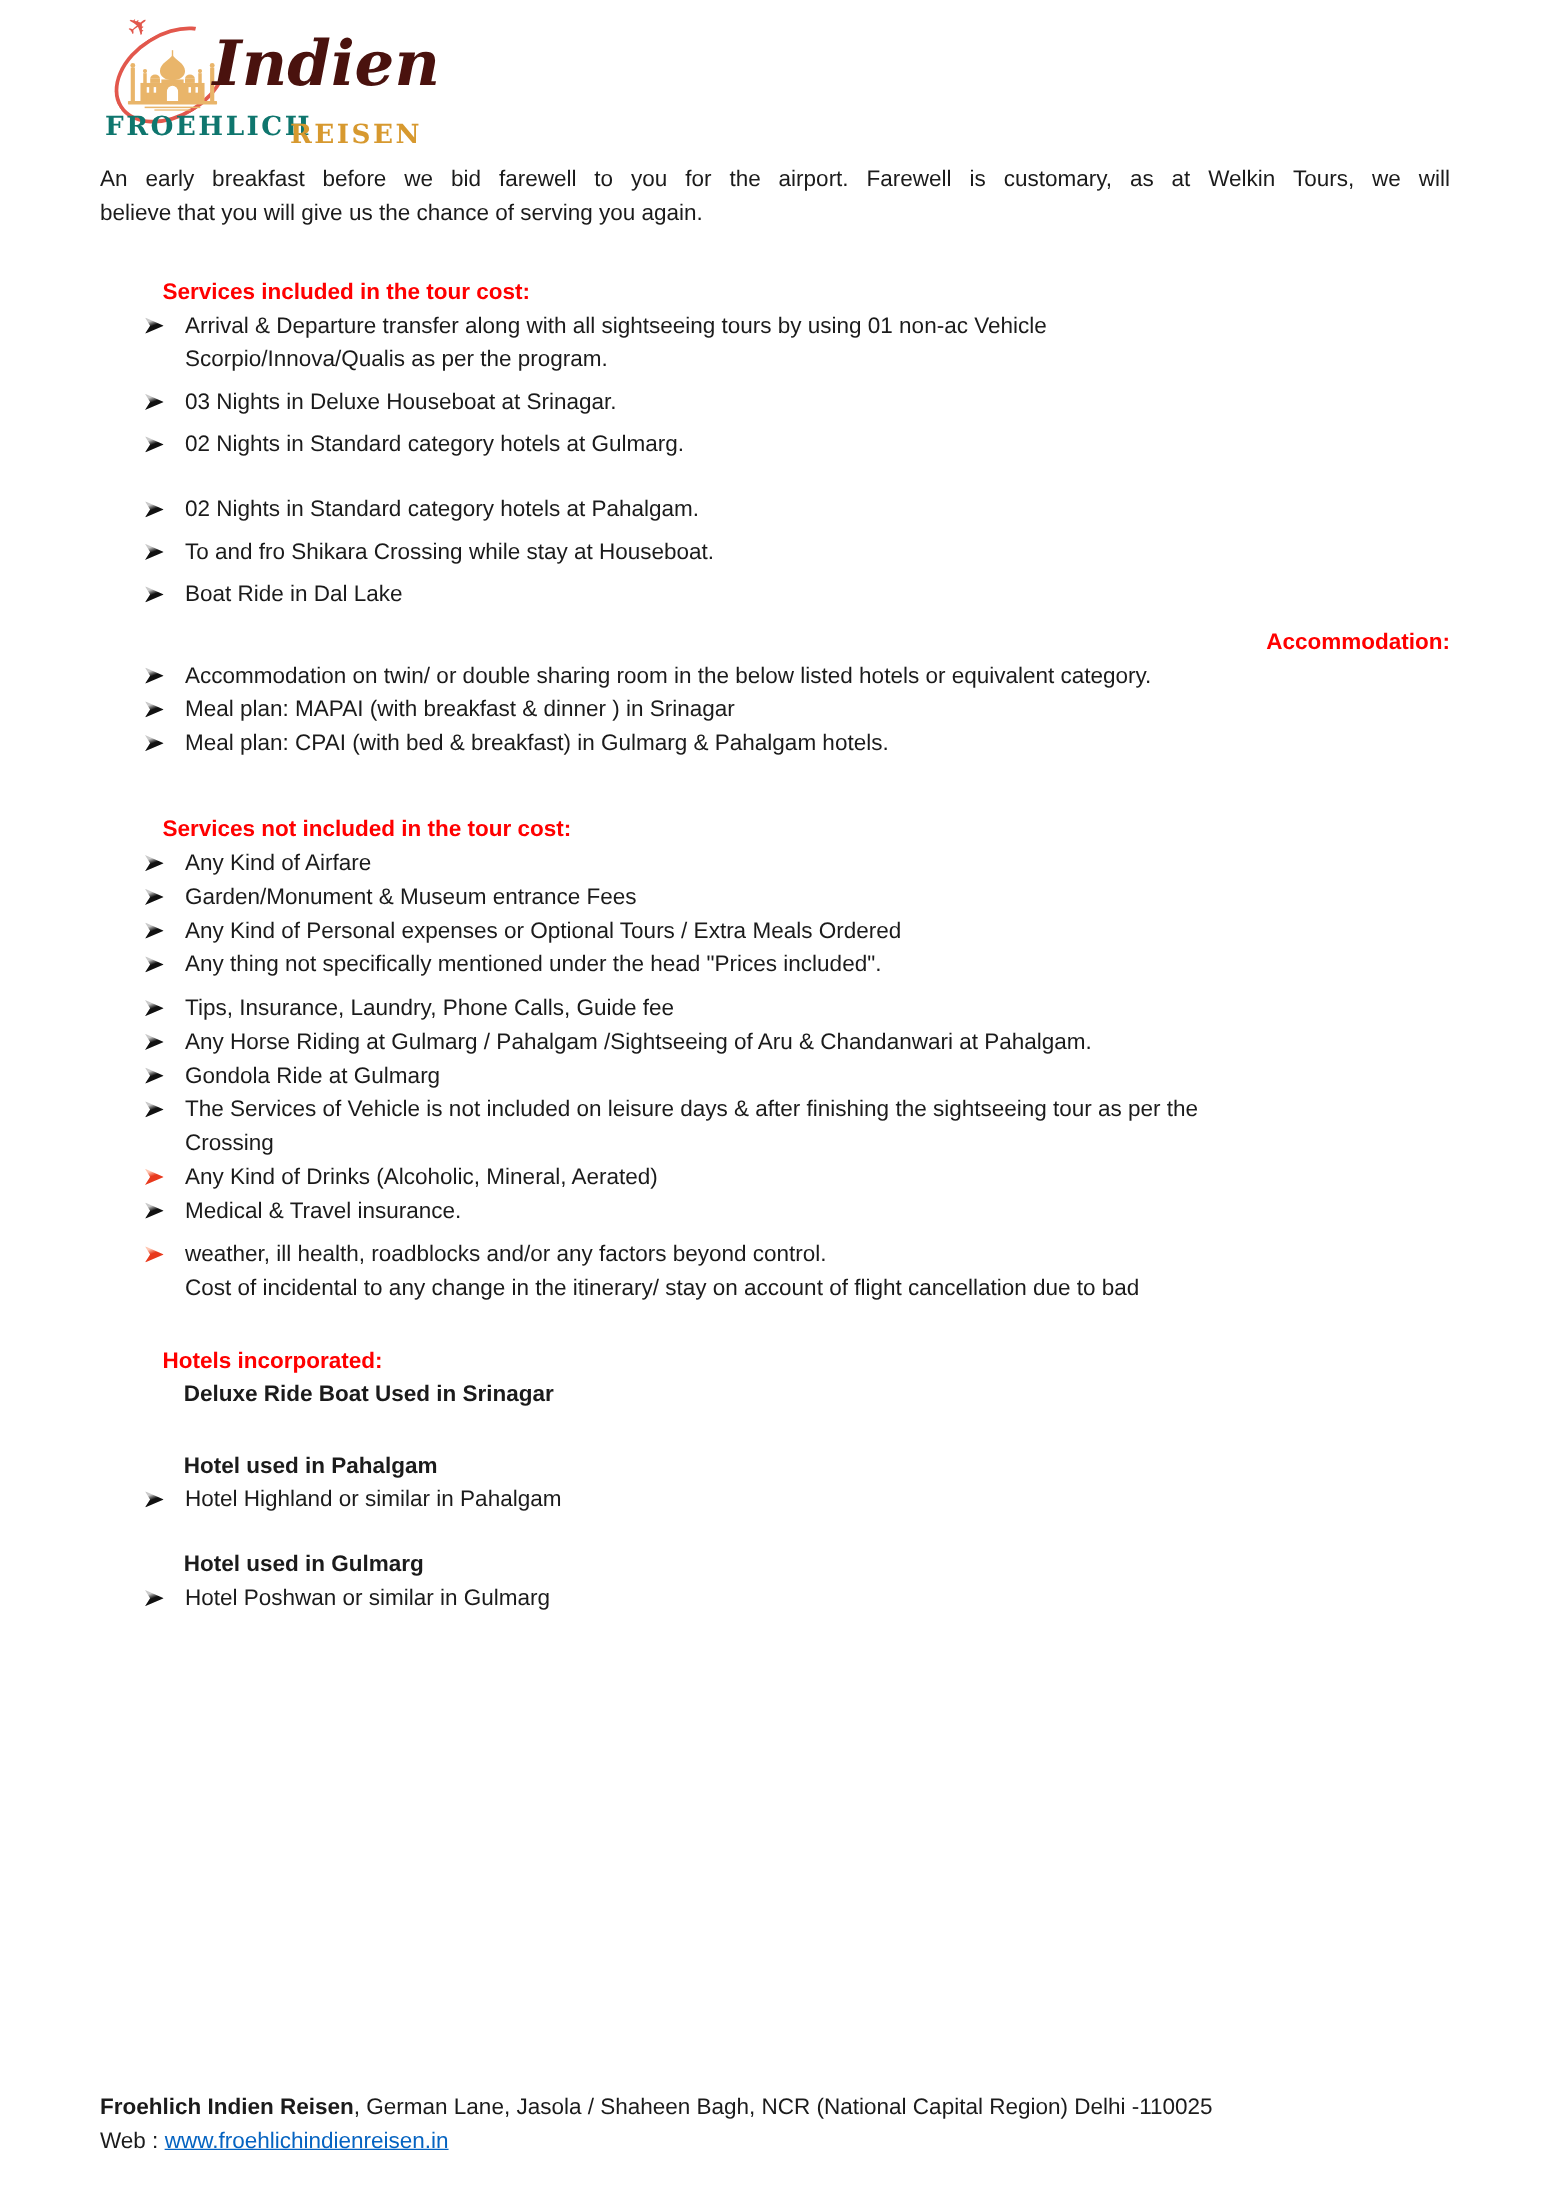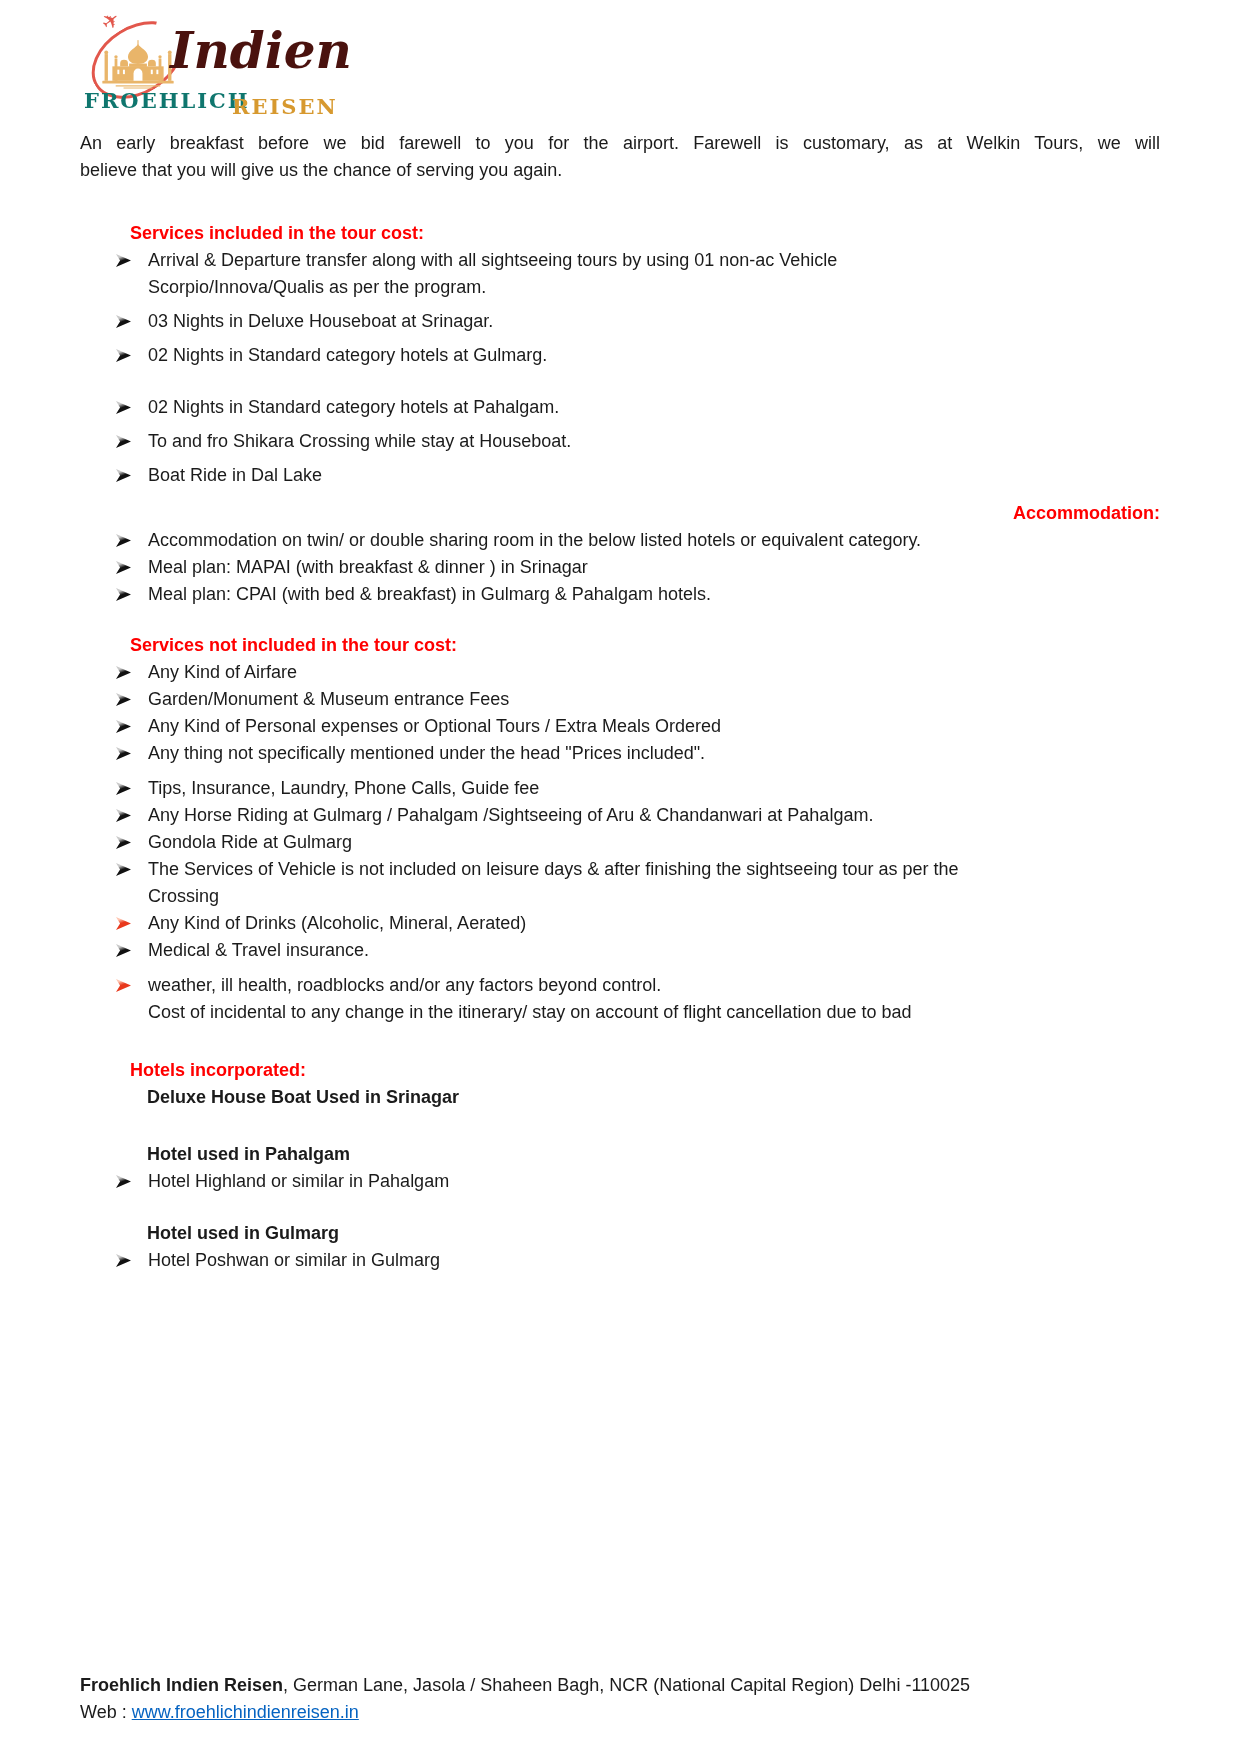--- a/index.html
+++ b/index.html
@@ -96,34 +96,34 @@
       <div class="bullet" style="margin-bottom: 7px;"><span class="arrow"></span><span><span class="bline">Arrival &amp; Departure transfer along with all sightseeing tours by using 01 non-ac Vehicle</span><span class="bline">Scorpio/Innova/Qualis as per the program.</span></span></div>
       <div class="bullet" style="margin-bottom: 7px;"><span class="arrow"></span><span><span class="bline">03 Nights in Deluxe Houseboat at Srinagar.</span></span></div>
       <div class="bullet" style="margin-bottom: 25px;"><span class="arrow"></span><span><span class="bline">02 Nights in Standard category hotels at Gulmarg.</span></span></div>
       <div class="bullet" style="margin-bottom: 7px;"><span class="arrow"></span><span><span class="bline">02 Nights in Standard category hotels at Pahalgam.</span></span></div>
       <div class="bullet" style="margin-bottom: 7px;"><span class="arrow"></span><span><span class="bline">To and fro Shikara Crossing while stay at Houseboat.</span></span></div>
       <div class="bullet"><span class="arrow"></span><span><span class="bline">Boat Ride in Dal Lake</span></span></div>
       <div class="sec-heading" style="margin-top: 11px; text-align: right;">Accommodation:</div>
       <div class="bullet"><span class="arrow"></span><span><span class="bline">Accommodation on twin/ or double sharing room in the below listed hotels or equivalent category.</span></span></div>
       <div class="bullet"><span class="arrow"></span><span><span class="bline">Meal plan: MAPAI (with breakfast &amp; dinner ) in Srinagar</span></span></div>
       <div class="bullet"><span class="arrow"></span><span><span class="bline">Meal plan: CPAI (with bed &amp; breakfast) in Gulmarg &amp; Pahalgam hotels.</span></span></div>
-      <div class="sec-heading" style="margin-top: 24px;">Services not included in the tour cost:</div>
+      <div class="sec-heading" style="margin-top: 42px;">Services not included in the tour cost:</div>
       <div class="bullet"><span class="arrow"></span><span><span class="bline">Any Kind of Airfare</span></span></div>
       <div class="bullet"><span class="arrow"></span><span><span class="bline">Garden/Monument &amp; Museum entrance Fees</span></span></div>
       <div class="bullet"><span class="arrow"></span><span><span class="bline">Any Kind of Personal expenses or Optional Tours / Extra Meals Ordered</span></span></div>
       <div class="bullet"><span class="arrow"></span><span><span class="bline">Any thing not specifically mentioned under the head "Prices included".</span></span></div>
       <div class="bullet" style="margin-top: 8px;"><span class="arrow"></span><span><span class="bline">Tips, Insurance, Laundry, Phone Calls, Guide fee</span></span></div>
       <div class="bullet"><span class="arrow"></span><span><span class="bline">Any Horse Riding at Gulmarg / Pahalgam /Sightseeing of Aru &amp; Chandanwari at Pahalgam.</span></span></div>
       <div class="bullet"><span class="arrow"></span><span><span class="bline">Gondola Ride at Gulmarg</span></span></div>
       <div class="bullet"><span class="arrow"></span><span><span class="bline">The Services of Vehicle is not included on leisure days &amp; after finishing the sightseeing tour as per the</span><span class="bline">Crossing</span></span></div>
       <div class="bullet accent"><span class="arrow"></span><span><span class="bline">Any Kind of Drinks (Alcoholic, Mineral, Aerated)</span></span></div>
       <div class="bullet"><span class="arrow"></span><span><span class="bline">Medical &amp; Travel insurance.</span></span></div>
       <div class="bullet accent" style="margin-top: 8px;"><span class="arrow"></span><span><span class="bline">weather, ill health, roadblocks and/or any factors beyond control.</span><span class="bline">Cost of incidental to any change in the itinerary/ stay on account of flight cancellation due to bad</span></span></div>
       <div class="sec-heading" style="margin-top: 31px;">Hotels incorporated:</div>
-      <div class="sub-heading">Deluxe House Boat Used in Srinagar</div>
+      <div class="sub-heading">Deluxe Ride Boat Used in Srinagar</div>
       <div class="sub-heading" style="margin-top: 30px;">Hotel used in Pahalgam</div>
       <div class="bullet"><span class="arrow"></span><span><span class="bline">Hotel Highland or similar in Pahalgam</span></span></div>
       <div class="sub-heading" style="margin-top: 25px;">Hotel used in Gulmarg</div>
       <div class="bullet"><span class="arrow"></span><span><span class="bline">Hotel Poshwan or similar in Gulmarg</span></span></div>
     </div>
 
   <footer class="footer">
     <p><span class="fbold">Froehlich Indien Reisen</span><span>, German Lane, Jasola / Shaheen Bagh, NCR (National Capital Region) Delhi -110025</span></p>
     <p><span>Web : </span><a class="flink">www.froehlichindienreisen.in</a></p>
   </footer>

